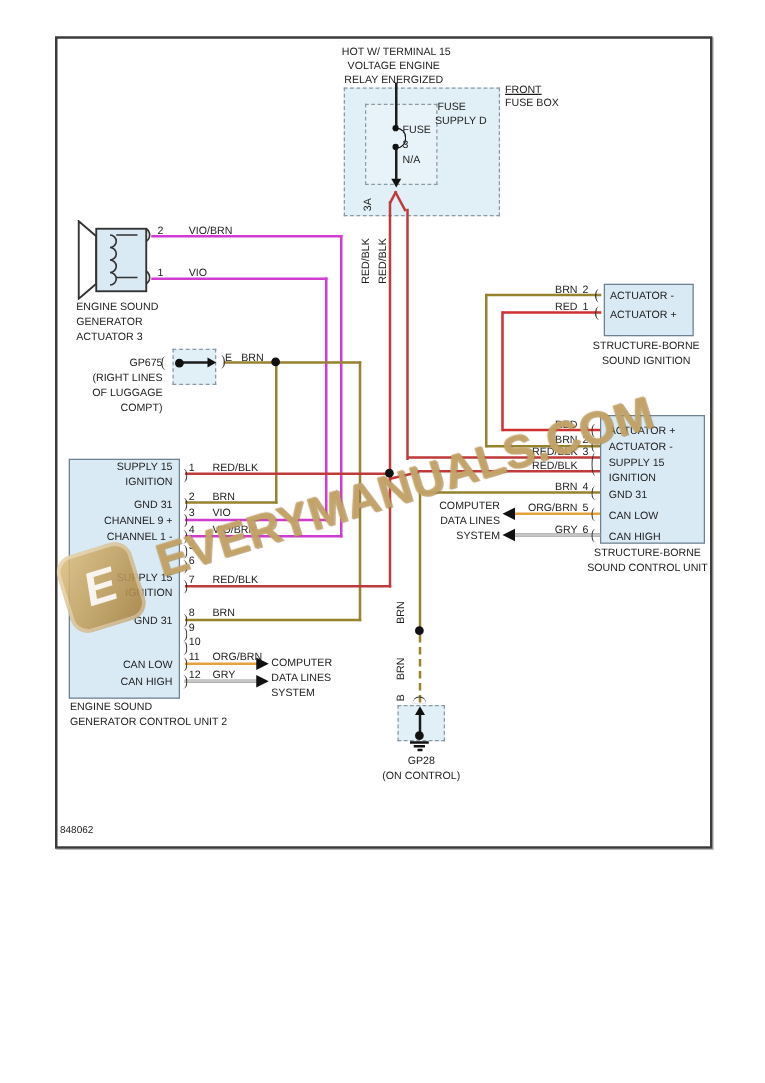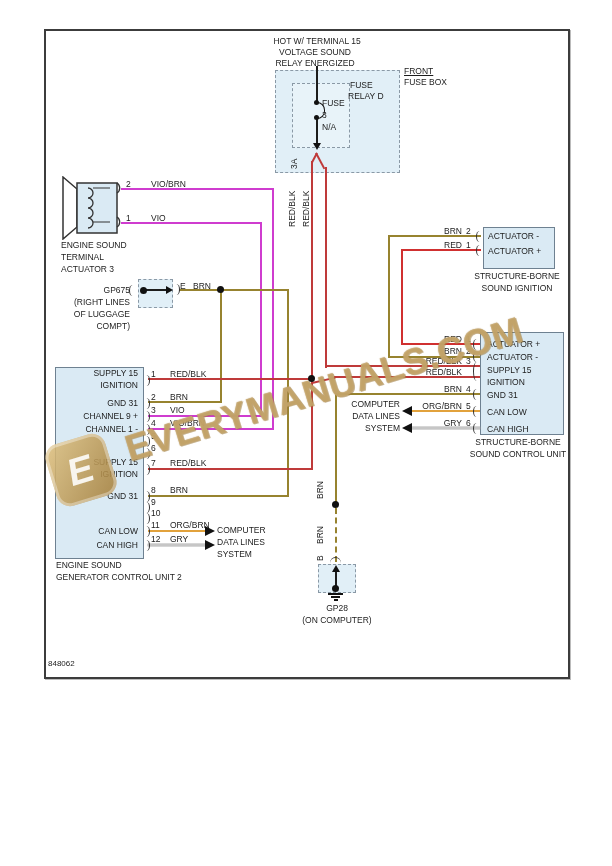--- a/index.html
+++ b/index.html
@@ -53,29 +53,29 @@
     transform:rotate(-17deg);transform-origin:0 0;white-space:nowrap;}
   svg{position:absolute;z-index:3;}
 </style>
 </head>
 <body>
 
 <div class="canvas">
   <div class="frame"></div>
 
   <div class="lbl ctr" style="left:317px;top:36px;">HOT W/ TERMINAL 15</div>
-  <div class="lbl ctr" style="left:315px;top:47px;">VOLTAGE SOUND</div>
+  <div class="lbl ctr" style="left:315px;top:47px;">VOLTAGE ENGINE</div>
   <div class="lbl ctr" style="left:315px;top:58px;">RELAY ENERGIZED</div>
 
   <div class="dbox" style="left:275px;top:70px;width:123px;height:101px;"></div>
   <div class="dbox" style="left:292px;top:83px;width:56px;height:63px;background:#e8f3f9;"></div>
   <div class="lbl" style="left:404px;top:66px;text-decoration:underline;">FRONT</div>
   <div class="lbl" style="left:404px;top:77px;">FUSE BOX</div>
   <div class="lbl" style="left:350px;top:80px;">FUSE</div>
-  <div class="lbl" style="left:348px;top:91px;">RELAY D</div>
+  <div class="lbl" style="left:348px;top:91px;">SUPPLY D</div>
 
   <div class="v blk" style="left:316px;top:66px;height:36px;"></div>
   <div class="fdot" style="left:314px;top:100px;"></div>
   <div class="farc" style="left:316px;top:102px;"></div>
   <div class="fdot" style="left:314px;top:115px;"></div>
   <div class="v blk" style="left:316px;top:119px;height:26px;"></div>
   <div class="triD" style="left:313px;top:143px;"></div>
   <div class="lbl" style="left:322px;top:98px;">FUSE</div>
   <div class="lbl" style="left:322px;top:110px;">3</div>
   <div class="lbl" style="left:322px;top:122px;">N/A</div>
@@ -93,21 +93,21 @@
     <rect x="17" y="7" width="40" height="50" fill="#daeaf4" stroke="#333" stroke-width="1.5"></rect>
     <path d="M28,12 a5,5 0 0 1 0,10 a5,5 0 0 1 0,10 a5,5 0 0 1 0,10 a5,5 0 0 1 0,10" fill="none" stroke="#333" stroke-width="1.3"></path>
     <path d="M33,12 L50,12 M33,46 L50,46" fill="none" stroke="#333" stroke-width="1.2"></path>
     <path d="M57,7 a6,6 0 0 1 0,10 M57,41 a6,6 0 0 1 0,10" fill="none" stroke="#333" stroke-width="1.3"></path>
   </svg>
   <div class="lbl" style="left:126px;top:179px;">2</div>
   <div class="lbl" style="left:151px;top:179px;">VIO/BRN</div>
   <div class="lbl" style="left:126px;top:213px;">1</div>
   <div class="lbl" style="left:151px;top:213px;">VIO</div>
   <div class="lbl" style="left:61px;top:240px;">ENGINE SOUND</div>
-  <div class="lbl" style="left:61px;top:252px;">TERMINAL</div>
+  <div class="lbl" style="left:61px;top:252px;">GENERATOR</div>
   <div class="lbl" style="left:61px;top:264px;">ACTUATOR 3</div>
 
   <div class="h vio" style="left:121px;top:188px;width:153px;"></div>
   <div class="v vio" style="left:272px;top:188px;height:242px;"></div>
   <div class="h vio" style="left:148px;top:428px;width:126px;"></div>
   <div class="h vio" style="left:121px;top:222px;width:141px;"></div>
   <div class="v vio" style="left:260px;top:222px;height:195px;"></div>
   <div class="h vio" style="left:148px;top:415px;width:114px;"></div>
 
   <div class="dbox" style="left:138px;top:279px;width:33px;height:27px;"></div>
@@ -155,21 +155,21 @@
 
   <div class="arcTop" style="left:330px;top:557px;"></div>
   <div class="dbox" style="left:318px;top:564px;width:36px;height:27px;"></div>
   <div class="v blk" style="left:335px;top:568px;height:20px;width:1.6px;"></div>
   <div class="triU" style="left:332px;top:565px;"></div>
   <div class="dot" style="left:332px;top:585px;"></div>
   <div class="hatch" style="left:328px;top:593px;width:15px;"></div>
   <div class="hatch" style="left:331px;top:596px;width:9px;"></div>
   <div class="hatch" style="left:334px;top:599px;width:4px;"></div>
   <div class="lbl ctr" style="left:337px;top:603px;">GP28</div>
-  <div class="lbl ctr" style="left:337px;top:615px;">(ON COMPUTER)</div>
+  <div class="lbl ctr" style="left:337px;top:615px;">(ON CONTROL)</div>
 
   <div class="box" style="left:55px;top:367px;width:87px;height:190px;"></div>
   <div class="lbl rlbl" style="right:474px;top:368px;">SUPPLY 15</div>
   <div class="lbl rlbl" style="right:474px;top:380px;">IGNITION</div>
   <div class="lbl rlbl" style="right:474px;top:398px;">GND 31</div>
   <div class="lbl rlbl" style="right:474px;top:411px;">CHANNEL 9 +</div>
   <div class="lbl rlbl" style="right:474px;top:424px;">CHANNEL 1 -</div>
   <div class="lbl rlbl" style="right:474px;top:457px;">SUPPLY 15</div>
   <div class="lbl rlbl" style="right:474px;top:469px;">IGNITION</div>
   <div class="lbl rlbl" style="right:474px;top:491px;">GND 31</div>

